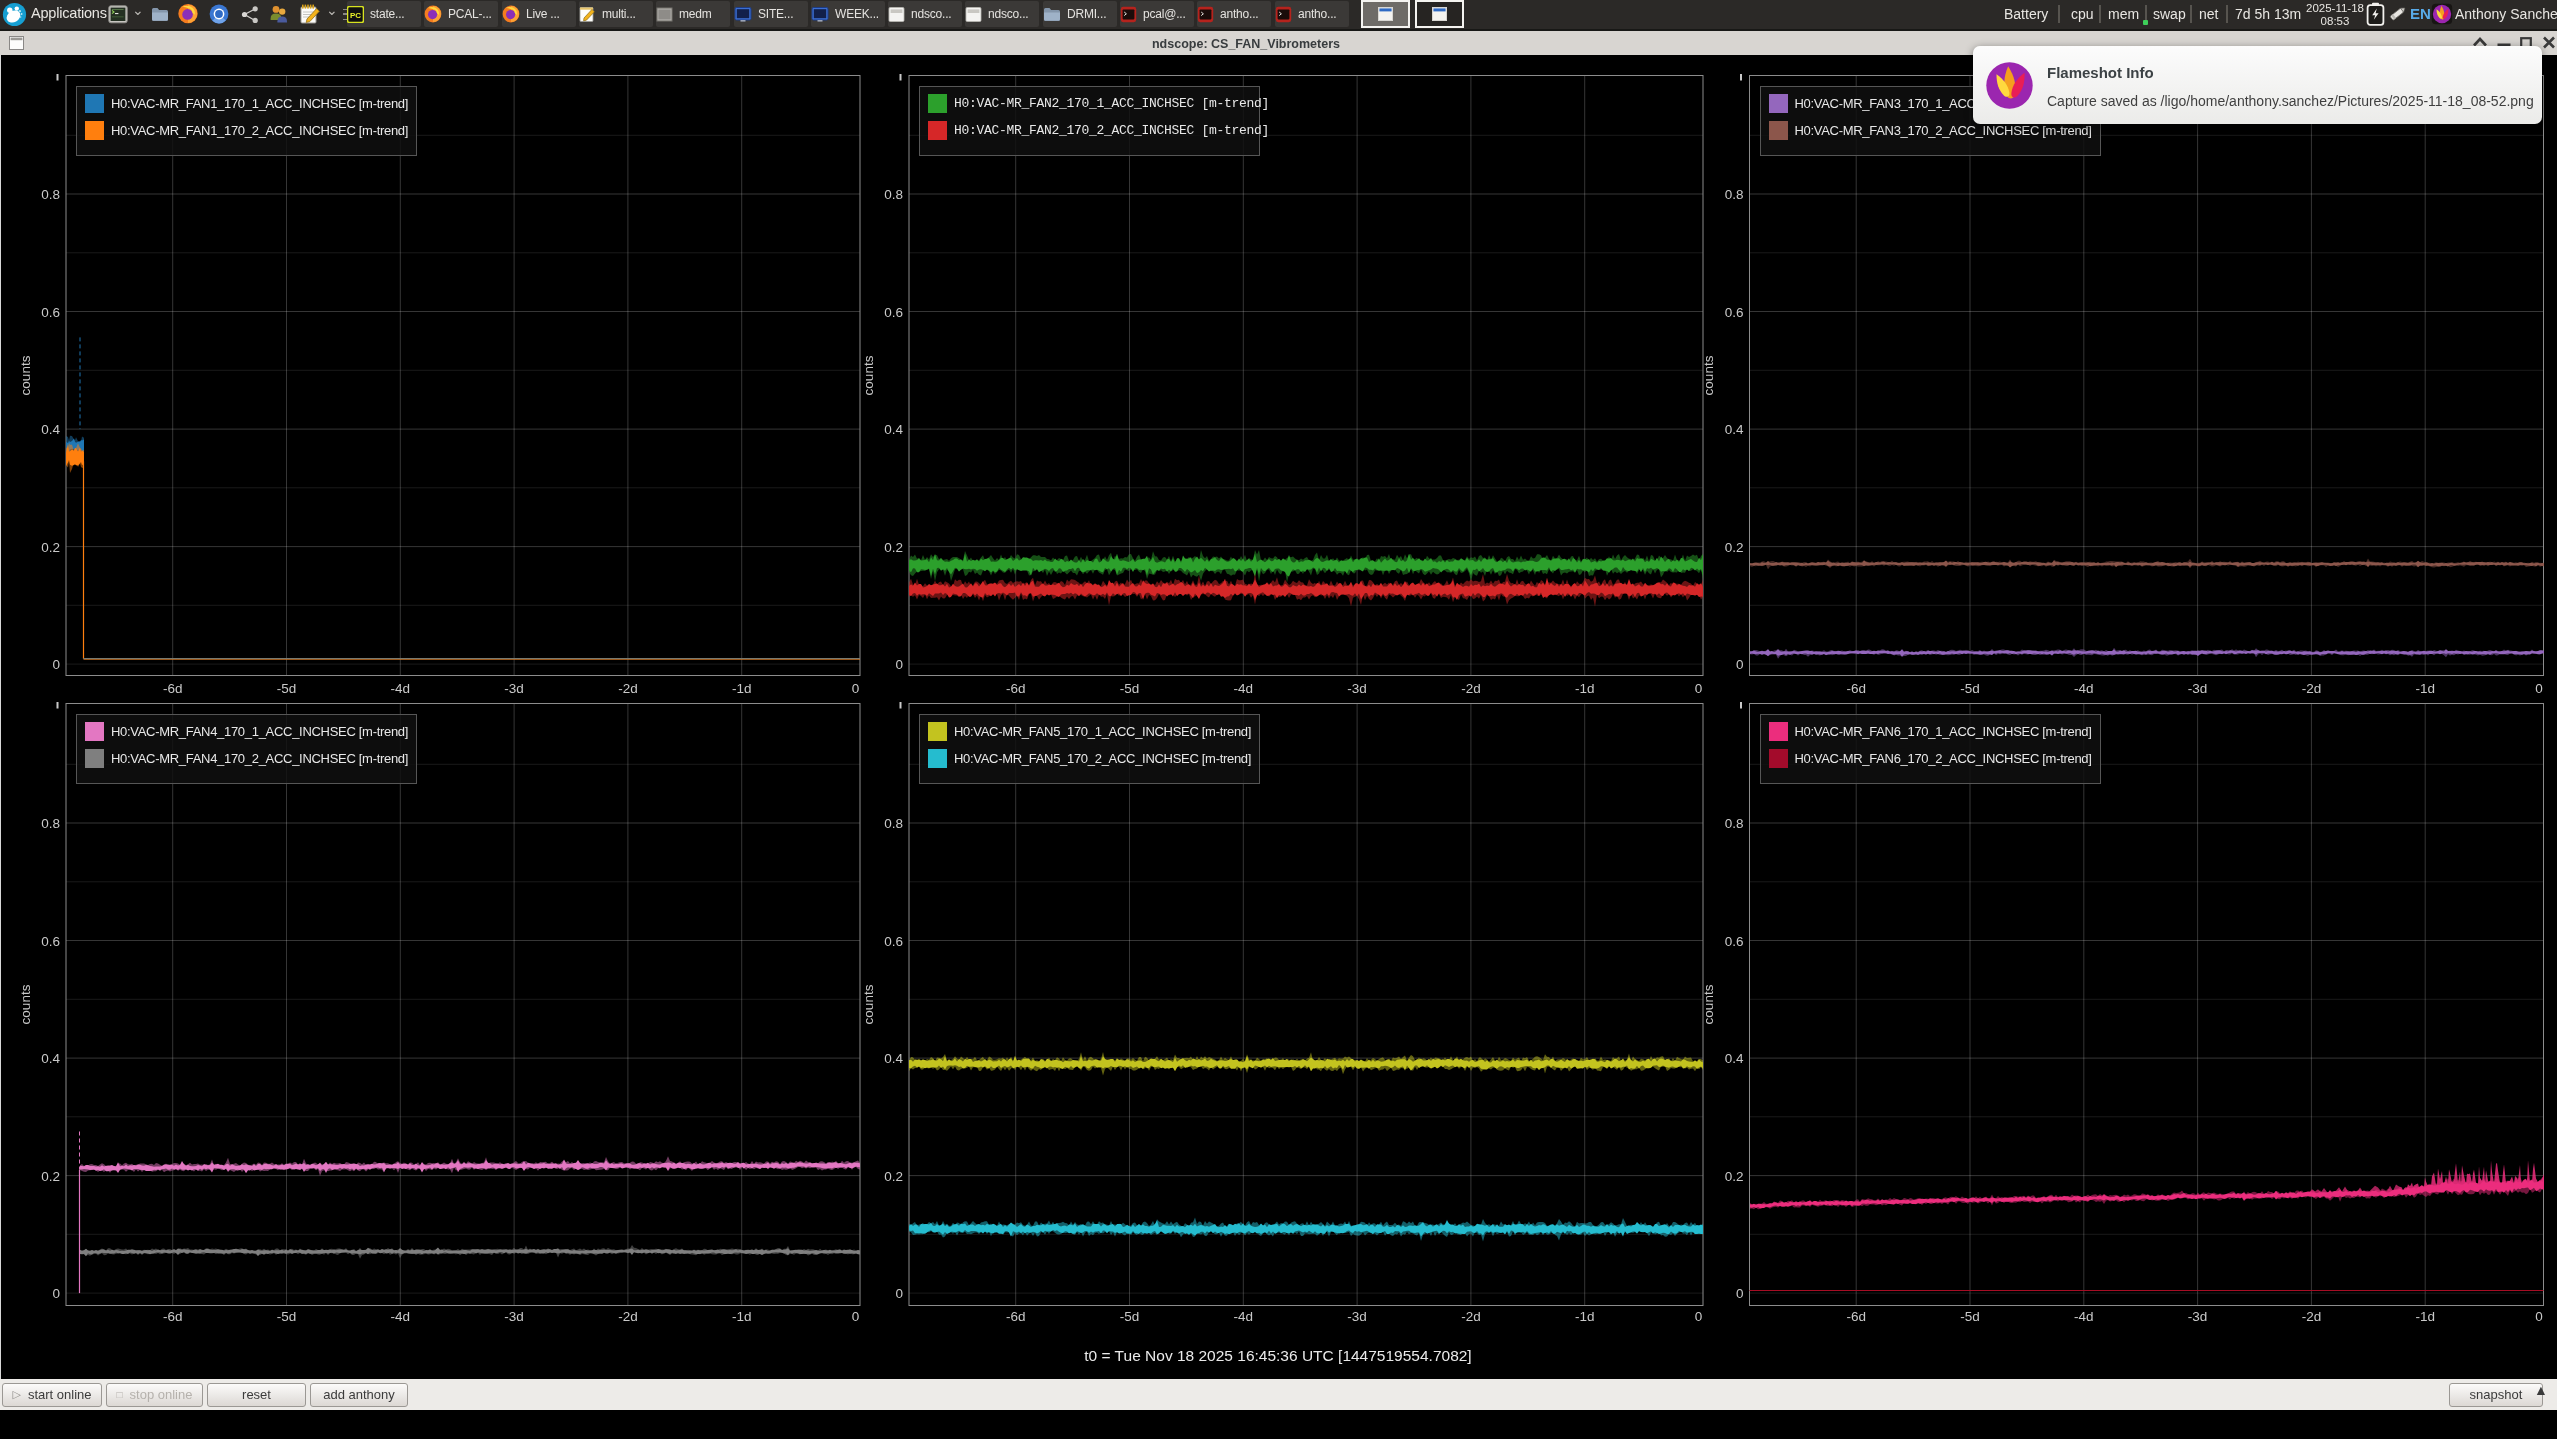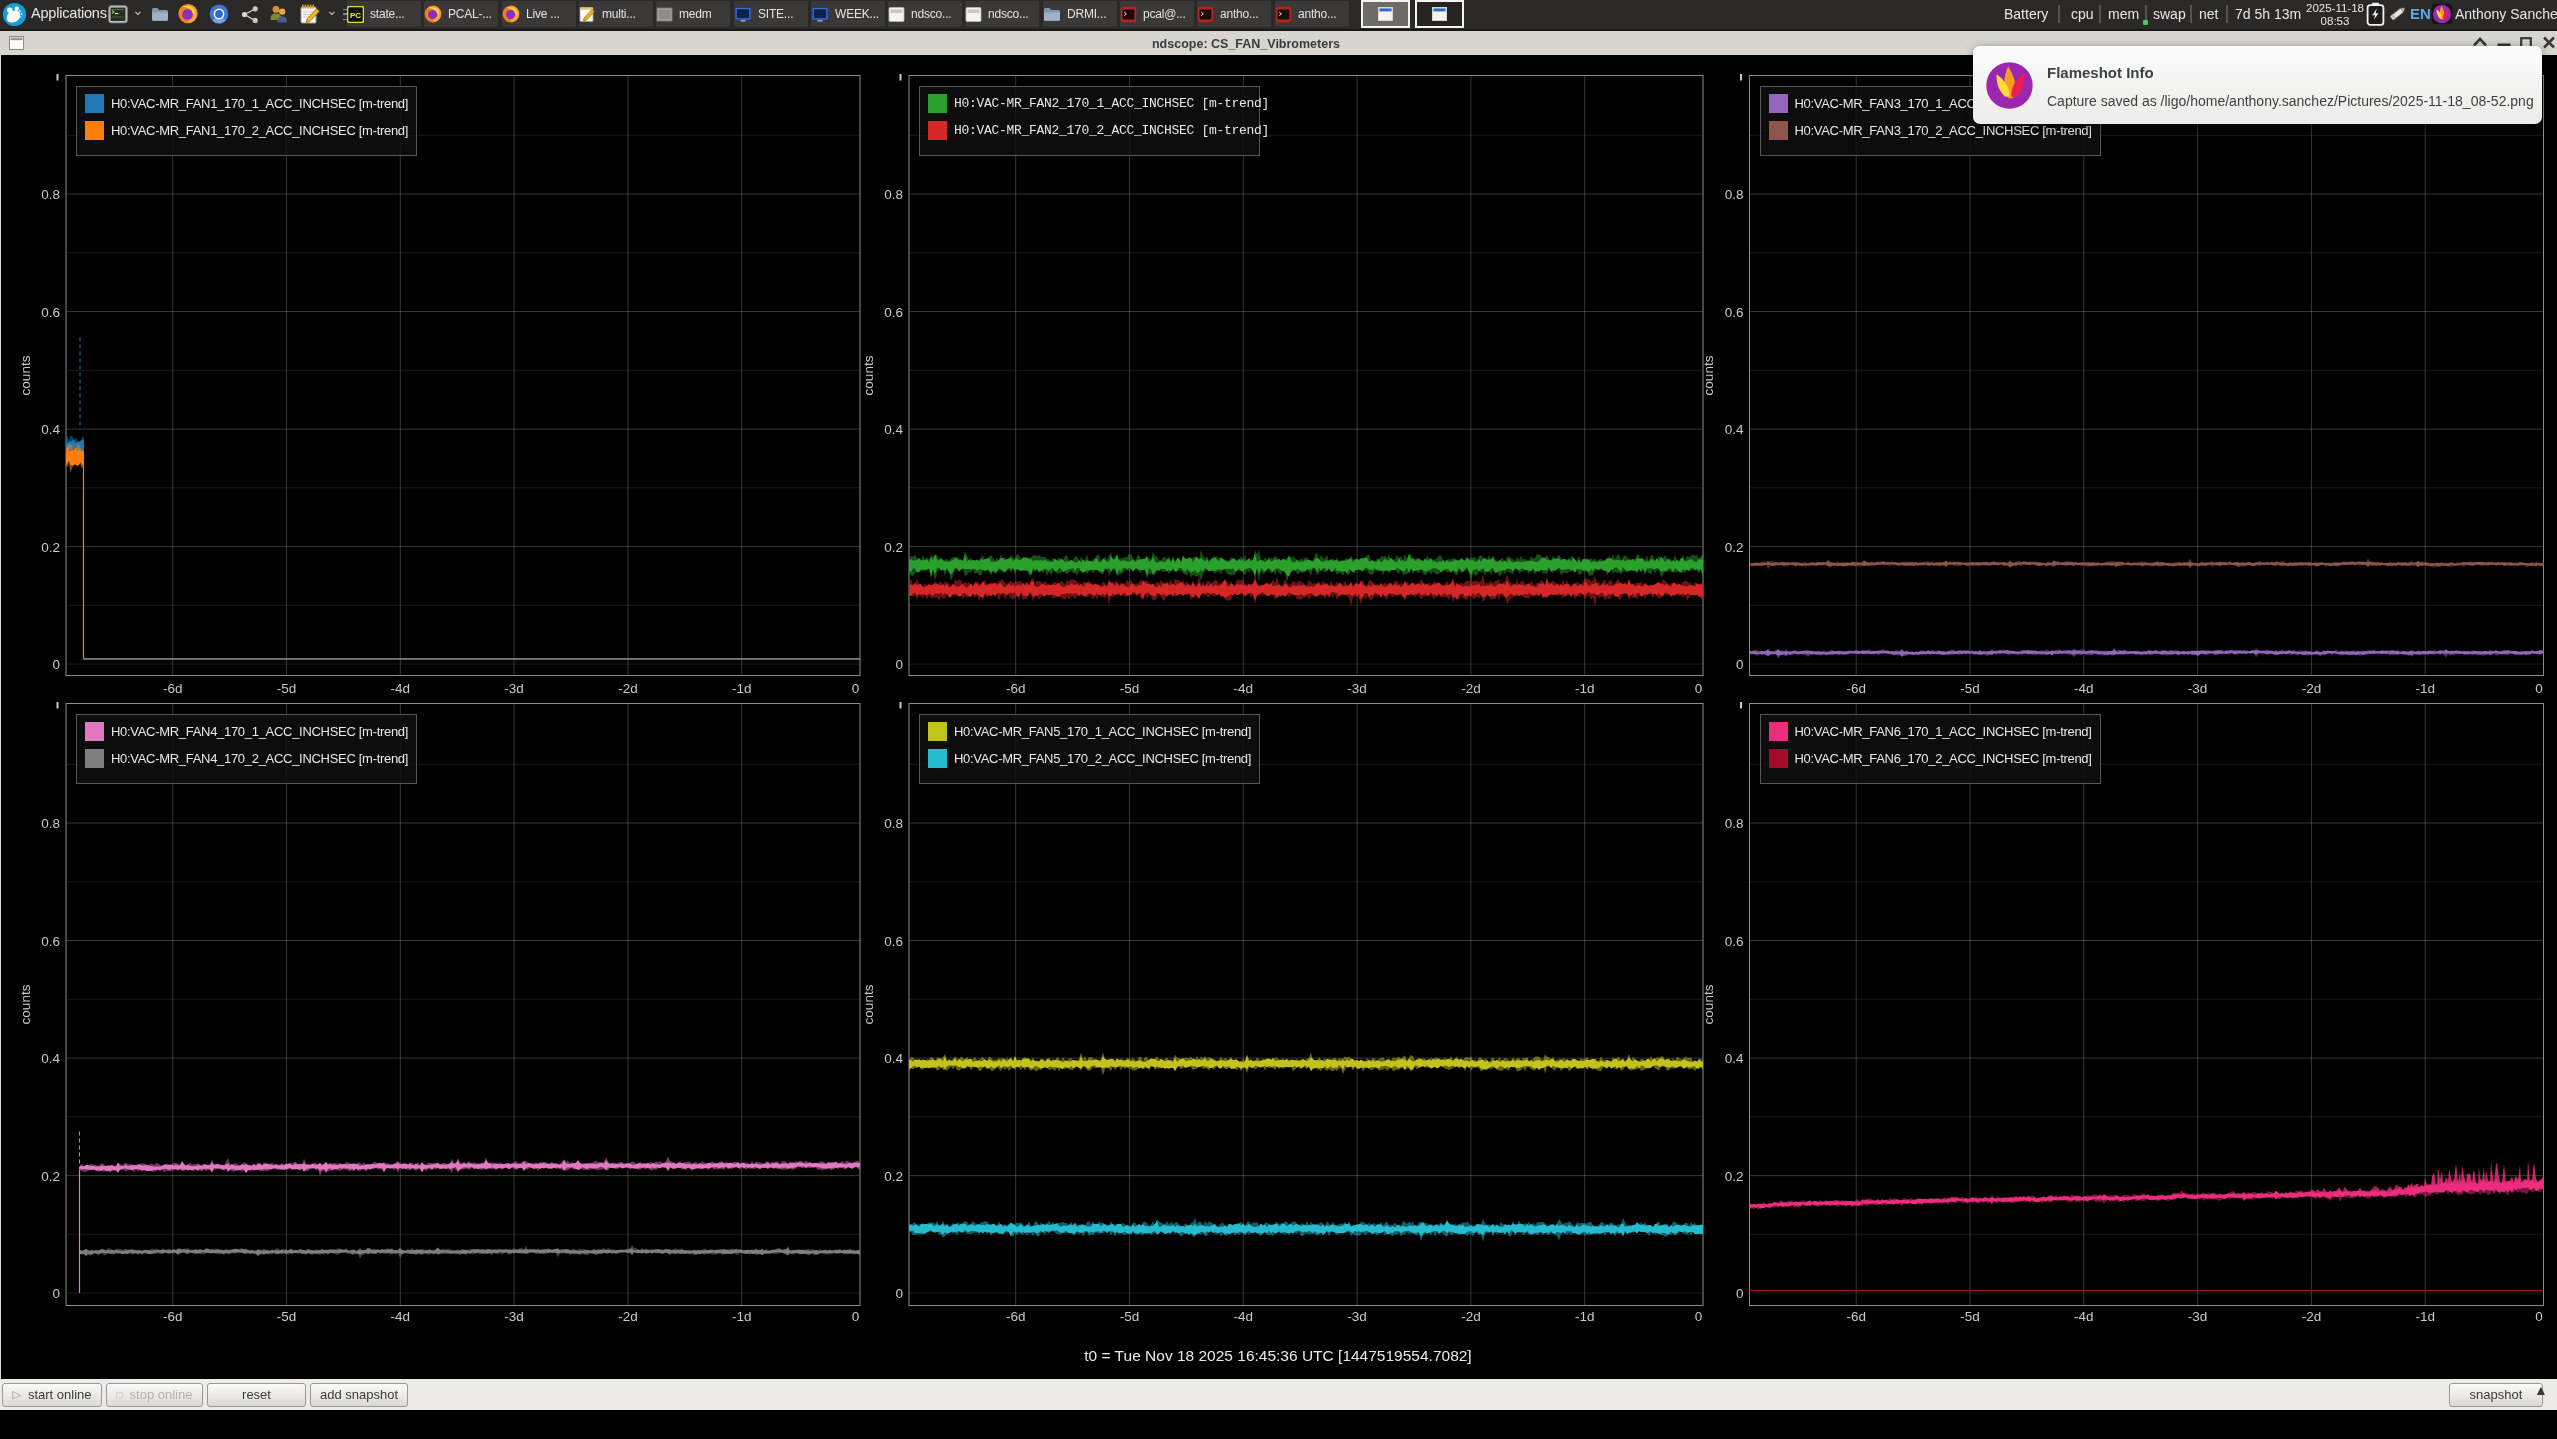--- a/index.html
+++ b/index.html
@@ -563,21 +563,21 @@
         <rect x="1.2" y="1.2" width="9.6" height="9.6" fill="none" stroke="#3a3a3a" stroke-width="2.2"></rect>
       </svg>
 <svg style="position:absolute;left:2542px;top:5px" width="14" height="13" viewBox="0 0 14 13">
         <path d="M2 1.5 L12 11.5 M12 1.5 L2 11.5" stroke="#3a3a3a" stroke-width="2.6"></path>
       </svg>
 </div>
 <div id="toolbar">
 <div class="btn" style="left:2px;width:100px"><span style="color:#8e8c88;margin-right:7px;font-size:11px">▷</span>start online</div>
 <div class="btn dis" style="left:106px;width:97px"><span style="margin-right:7px;font-size:10px">□</span>stop online</div>
 <div class="btn" style="left:207px;width:99px">reset</div>
-<div class="btn" style="left:310px;width:98px">add snapshot</div>
+<div class="btn" style="left:310px;width:98px">add anthony</div>
 <div class="btn" style="left:2449px;width:94px">snapshot</div>
 <span style="position:absolute;left:2534px;top:3px;color:#3a3a3a;font-size:14px">▲</span>
 </div>
 <div id="popup">
 <svg width="47" height="47" viewBox="0 0 47 47" style="position:absolute;left:13px;top:16px">
 <circle cx="23.5" cy="23.5" r="23.2" fill="#9b26af"></circle>
 <g transform="translate(24,25.5)">
 <g transform="rotate(-5) scale(1.3)">
             <path d="M0,-16.5 C4.2,-8.5 5.2,-1.5 3.2,5.5 C2,9.5 -2,9.5 -3.2,5.5 C-5.2,-1.5 -4.2,-8.5 0,-16.5 z" fill="#f59f1e"></path>
           </g>

